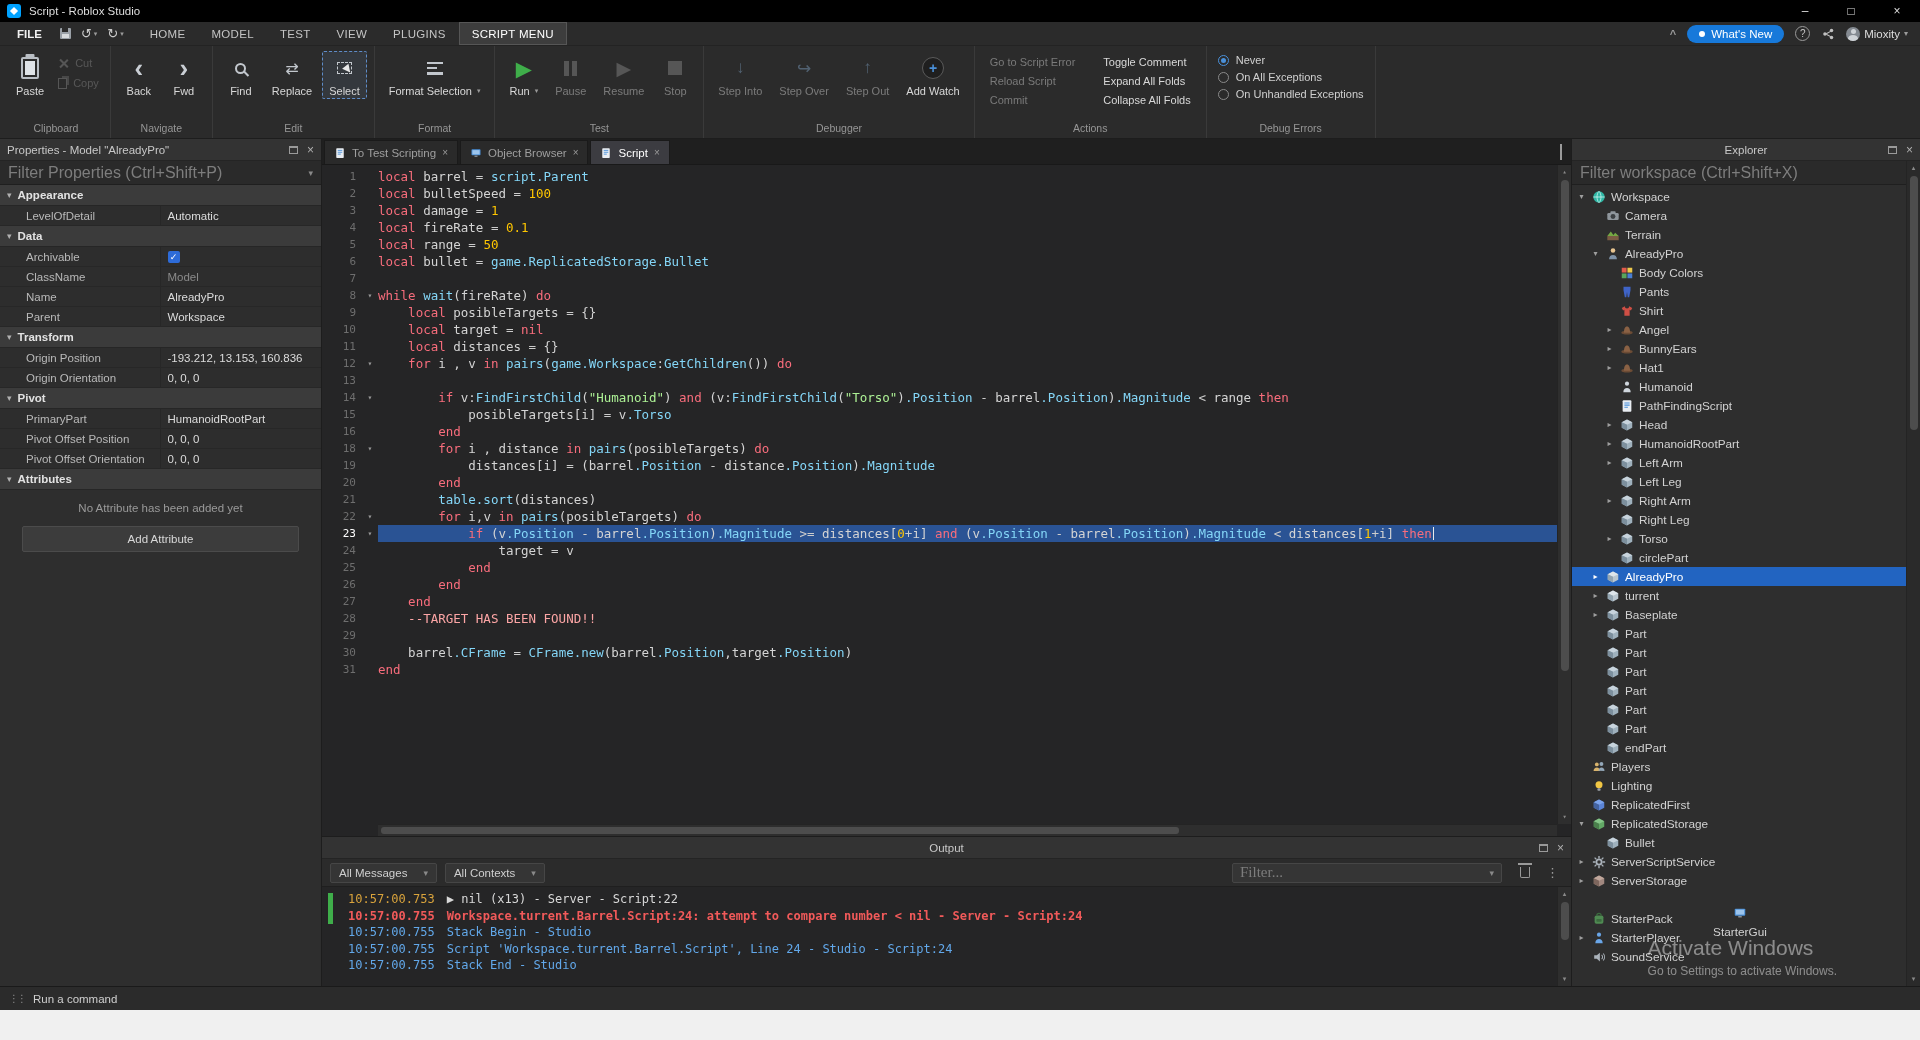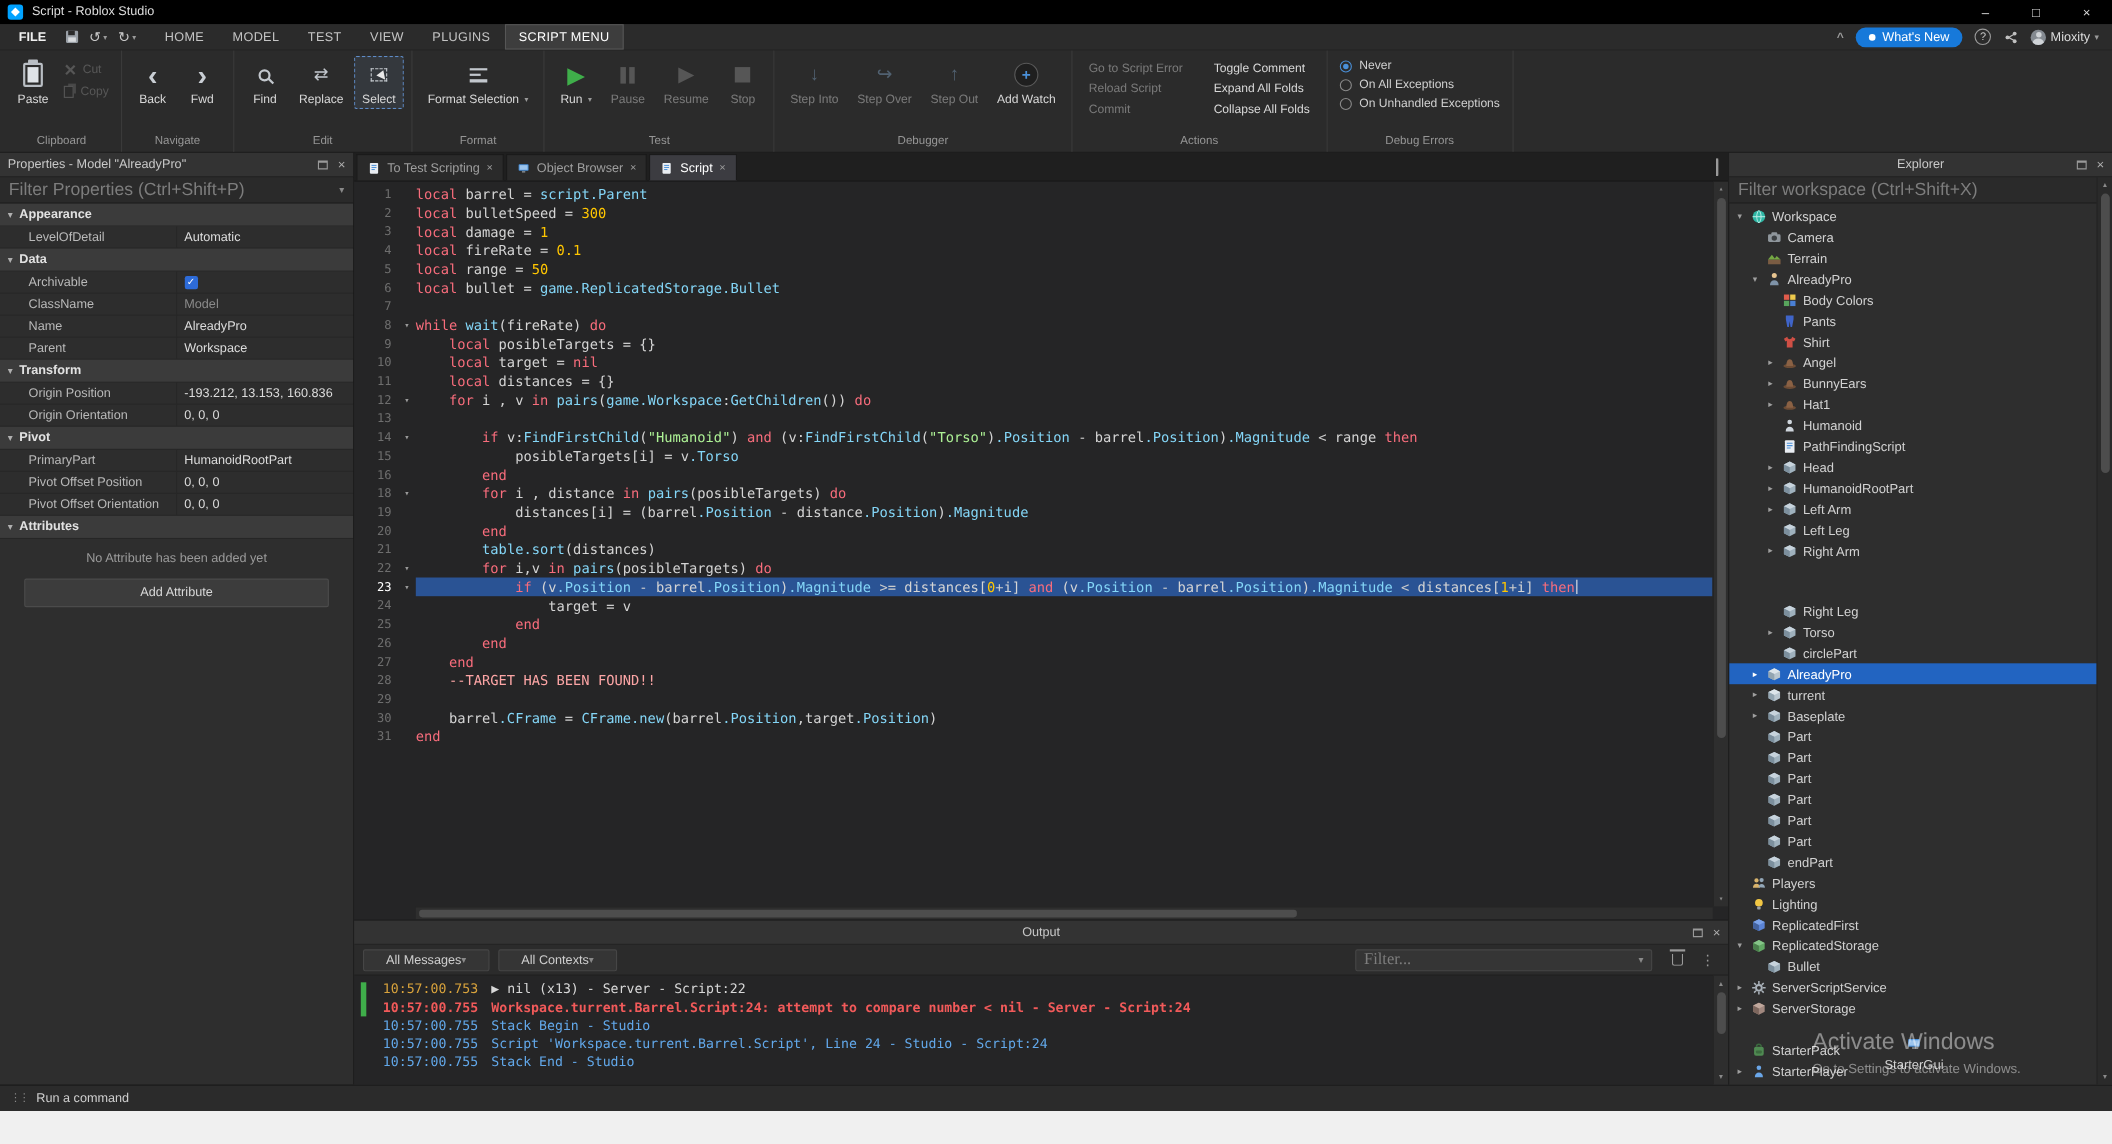--- a/index.html
+++ b/index.html
@@ -122,21 +122,21 @@
 .caret{display:inline-block;width:1.5px;height:13px;background:#eaeaea;vertical-align:-2px;margin-left:1px}
 .vscroll{position:absolute;top:0;right:0;bottom:12px;width:14px;background:#2e2e2e;border-left:1px solid #242424;display:flex;flex-direction:column;align-items:center}
 .varrow{flex:0 0 14px;display:flex;align-items:center;justify-content:center;color:#8a8a8a;font-size:7px;width:100%}
 .vtrack{flex:1;width:100%;display:flex;justify-content:center;padding:1px 0}
 .vthumb{width:8px;background:#4d4d4d;border-radius:4px}
 .hscroll{position:absolute;left:56px;right:14px;bottom:0;height:12px;background:#2e2e2e;border-top:1px solid #242424;display:flex;align-items:center;padding:0 3px}
 .hthumb{height:7px;background:#4d4d4d;border-radius:3px;width:68%}
 
 .output{flex:0 0 150px;display:flex;flex-direction:column;border-top:1px solid #1d1d1d;background:#252526;position:relative}
 .otoolbar{flex:0 0 28px;display:flex;align-items:center;gap:8px;padding:0 8px;background:#2b2b2b;border-bottom:1px solid #1f1f1f}
-.odrop{display:flex;align-items:center;background:#353535;border:1px solid #464646;padding:3px 20px;font-size:11.5px;color:#cfcfcf;border-radius:2px}
+.odrop{display:flex;align-items:center;gap:16px;background:#353535;border:1px solid #464646;padding:3px 8px;font-size:11.5px;color:#cfcfcf;border-radius:2px}
 .ofilter{margin-left:auto;display:flex;align-items:center;background:#353535;border:1px solid #464646;border-radius:2px;width:270px;height:20px;padding:0 7px;gap:6px}
 .ofilter input{flex:1;background:transparent;border:none;outline:none;color:#bbb;font-size:15px;font-family:Liberation Serif, serif}
 .ofilter input::placeholder{color:#7d7d7d}
 .ic-trash{width:10px;height:11px;border:1.5px solid #9a9a9a;border-top:none;border-radius:0 0 2px 2px;position:relative;margin:0 4px 0 10px}
 .ic-trash::before{content:"";position:absolute;top:-4px;left:-3px;right:-3px;height:2px;background:#9a9a9a}
 .omenu{color:#9a9a9a;font-size:13px;padding:0 4px}
 .ologs{flex:1;position:relative;padding:4px 14px 0 26px;font-family:"DejaVu Sans Mono","Liberation Mono",monospace;font-size:12px;line-height:16.5px;overflow:hidden;white-space:nowrap}
 .greenbar{position:absolute;left:6px;top:6px;width:5px;height:31px;background:#3fae4a}
 .ots{margin-right:12px}
 .c-warnts{color:#d9a33c}
@@ -607,21 +607,21 @@
       <div class="editor">
         <div class="codelines">
             <div class="cline">
               <span class="ln">1</span>
               <span class="fold"></span>
               <span class="ctext"><span class="tk-k">local </span><span class="tk-i">barrel </span><span class="tk-o">= </span><span class="tk-b">script.Parent</span></span>
             </div>
             <div class="cline">
               <span class="ln">2</span>
               <span class="fold"></span>
-              <span class="ctext"><span class="tk-k">local </span><span class="tk-i">bulletSpeed </span><span class="tk-o">= </span><span class="tk-n">300</span></span>
+              <span class="ctext"><span class="tk-k">local </span><span class="tk-i">bulletSpeed </span><span class="tk-o">= </span><span class="tk-n">100</span></span>
             </div>
             <div class="cline">
               <span class="ln">3</span>
               <span class="fold"></span>
               <span class="ctext"><span class="tk-k">local </span><span class="tk-i">damage </span><span class="tk-o">= </span><span class="tk-n">1</span></span>
             </div>
             <div class="cline">
               <span class="ln">4</span>
               <span class="fold"></span>
               <span class="ctext"><span class="tk-k">local </span><span class="tk-i">fireRate </span><span class="tk-o">= </span><span class="tk-n">0.1</span></span>
@@ -936,21 +936,21 @@
             </svg>
             <span>Left Leg</span>
           </div>
           <div class="xrow" style="padding-left: 32px;">
             <span class="xchev">▸</span>
             <svg class="xicon">
               <use href="#ic-part" xlink:href="#ic-part"></use>
             </svg>
             <span>Right Arm</span>
           </div>
-          <div class="xrow" style="padding-left: 32px; margin-top: 36px;">
+          <div class="xrow" style="padding-left: 32px;">
             <span class="xchev"></span>
             <svg class="xicon">
               <use href="#ic-part" xlink:href="#ic-part"></use>
             </svg>
             <span>Right Leg</span>
           </div>
           <div class="xrow" style="padding-left: 32px;">
             <span class="xchev">▸</span>
             <svg class="xicon">
               <use href="#ic-part" xlink:href="#ic-part"></use>

